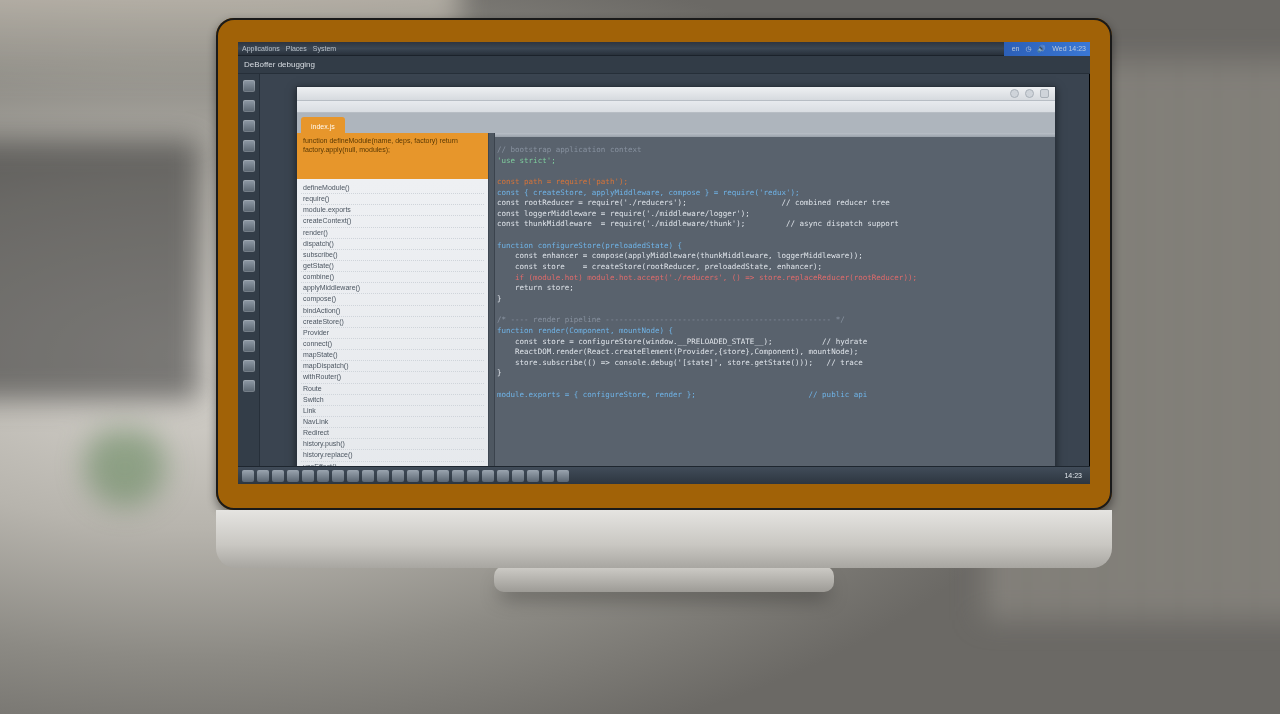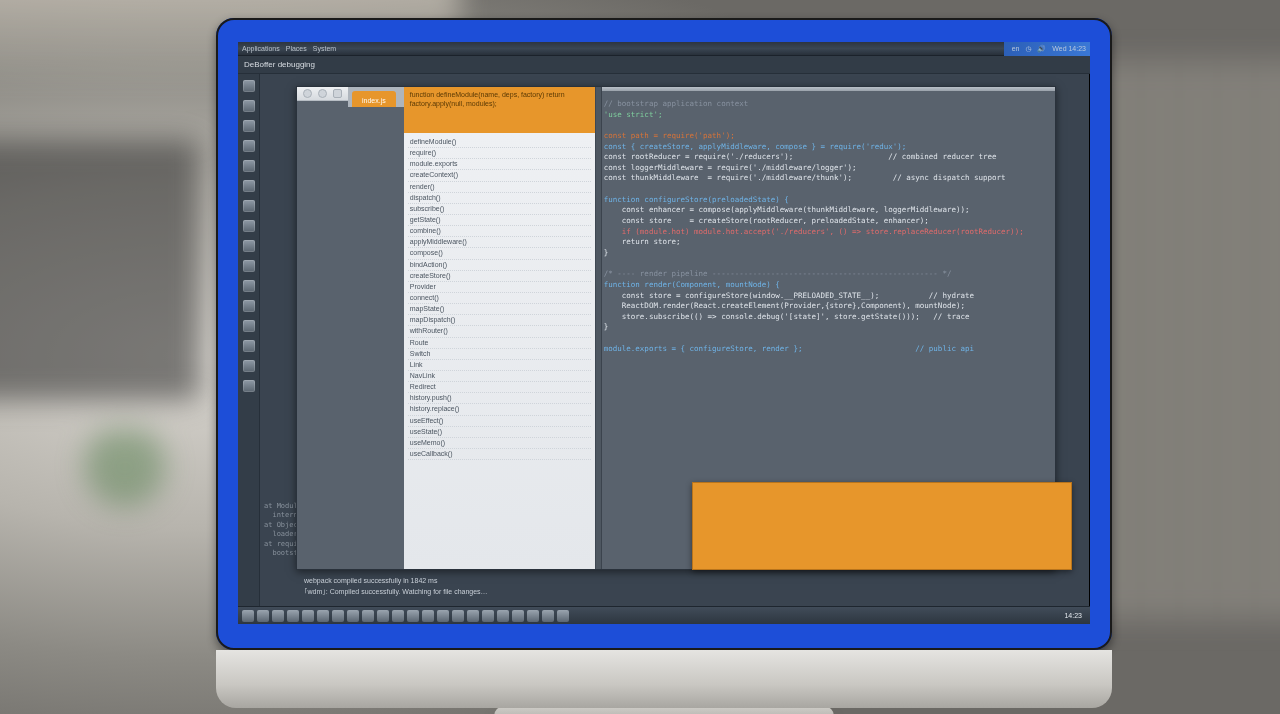--- a/index.html
+++ b/index.html
@@ -15,22 +15,22 @@
   .lamp-glow   { left:-60px; top:-30px; width:520px; height:120px;
                  background:linear-gradient(180deg,#fff6e6 0%,rgba(255,238,200,0) 100%); opacity:.55; }
   .side-monitor { left:-120px; top:140px; width:320px; height:260px; background:#2b2b2b; border-radius:10px; opacity:.55; }
   .shelf       { right:-80px; top:60px; width:380px; height:560px;
                  background:repeating-linear-gradient(90deg,#8f8b84 0 18px,#b8b3aa 18px 38px); opacity:.4; }
   .plant       { left:70px;  top:430px; width:110px; height:120px;
                  background:radial-gradient(circle at 50% 30%,#4d7a46 0 40%,transparent 41%); opacity:.45; }
 
   
   .monitor {
-    position:absolute; left:216px; top:18px; width:896px; height:632px;
-    background:#1d4ed8; border-radius:18px; padding:24px 22px 26px 22px;
+    position:absolute; left:216px; top:18px; width:896px; height:492px;
+    background:#a16207; border-radius:18px; padding:24px 22px 26px 22px;
     box-shadow:0 4px 10px rgba(0,0,0,.45), inset 0 0 0 2px #1a1a1a;
   }
   .monitor:after{ 
     content:""; position:absolute; left:0; right:0; bottom:-58px; height:58px;
     background:linear-gradient(180deg,#e5e4e1 0%,#c9c7c2 60%,#a8a6a1 100%);
     border-radius:0 0 20px 20px;
   }
   .stand-foot{ position:absolute; left:50%; transform:translateX(-50%); bottom:-82px;
                width:340px; height:26px; background:linear-gradient(180deg,#cfcdc8,#9d9b96);
                border-radius:10px; box-shadow:0 12px 20px -6px rgba(0,0,0,.35); }
@@ -92,21 +92,21 @@
     position:absolute; right:0; top:0; height:14px; width:86px;
     background:linear-gradient(90deg,#2c5fb7,#3a78d6);
   }
 
   
   .editor-window{
     position:absolute; left:58px; top:44px; width:760px; height:484px;
     background:#59626d;
     border:1px solid #2a323c;
     box-shadow:0 2px 8px rgba(0,0,0,.5);
-    display:flex; flex-direction:row;
+    display:flex; flex-direction:column;
   }
   .ed-titlebar{
     height:14px; background:linear-gradient(180deg,#eef0f2,#d6dadf);
     border-bottom:1px solid #b7bdc4; display:flex; align-items:center;
     justify-content:flex-end; gap:6px; padding:0 6px;
   }
   .ed-titlebar i{ width:9px; height:9px; border-radius:50%; background:#cfd4da; border:1px solid #a9b0b8;}
   .ed-titlebar i:last-child{ border-radius:2px;}
   .ed-toolbar{
     height:12px; background:linear-gradient(180deg,#e7eaee,#d9dde2);

